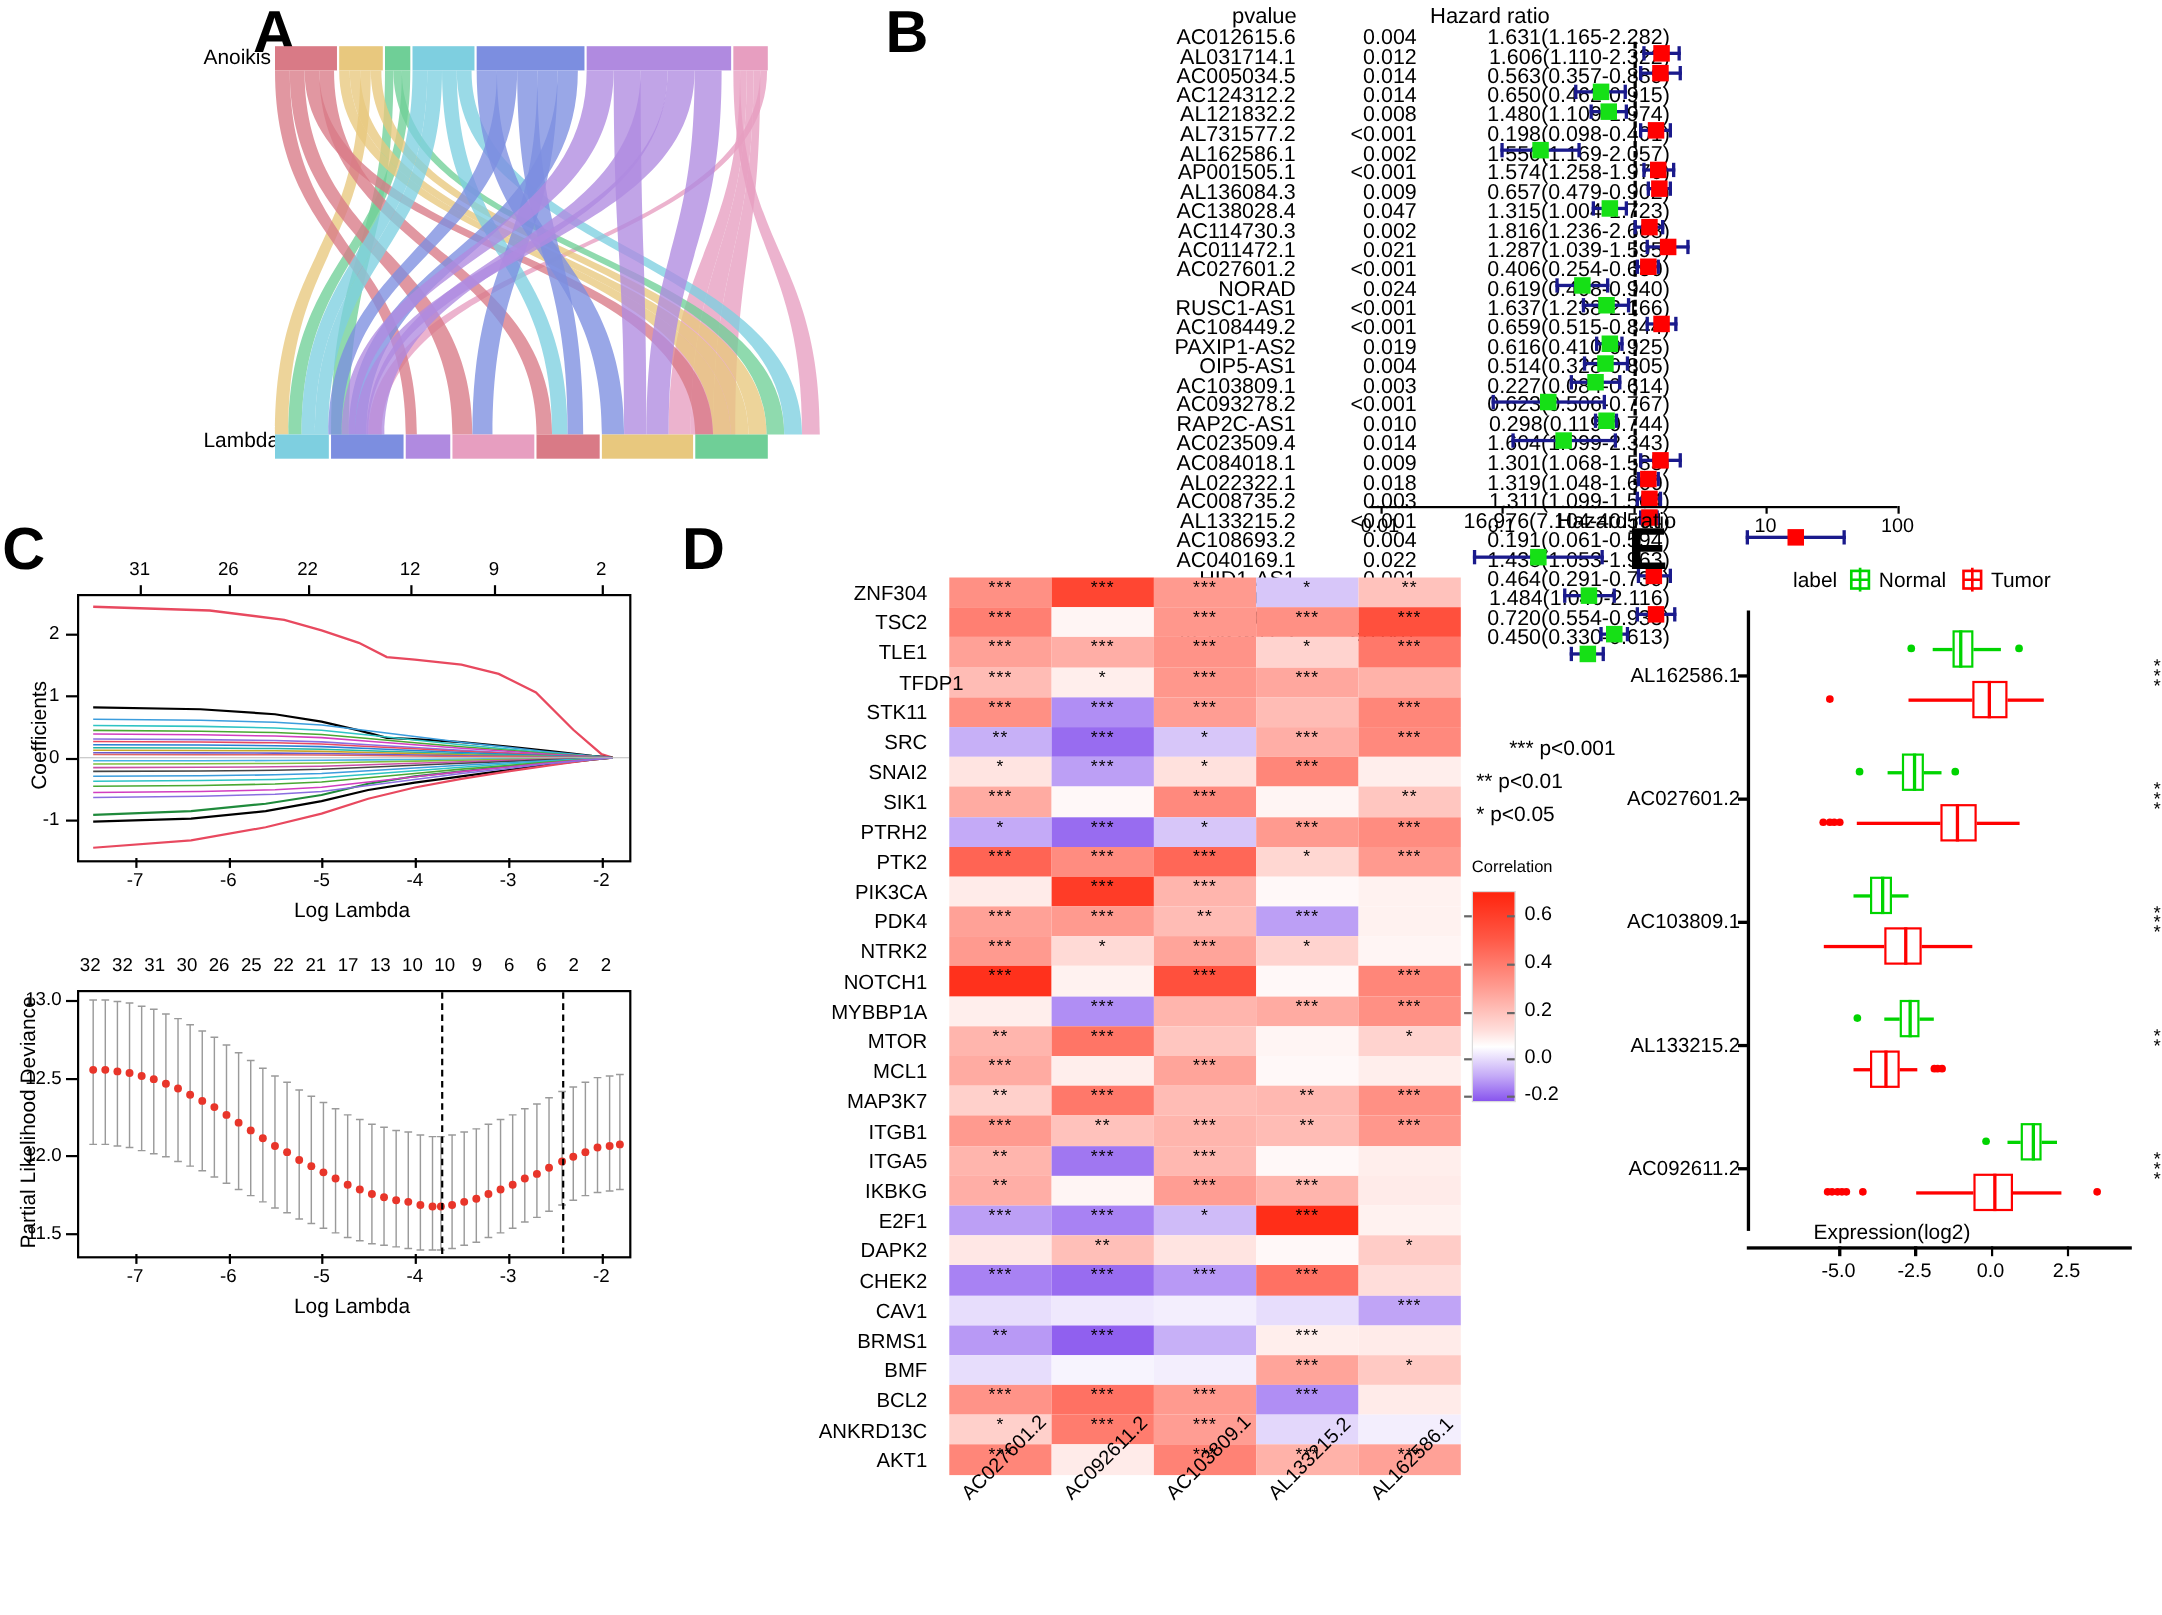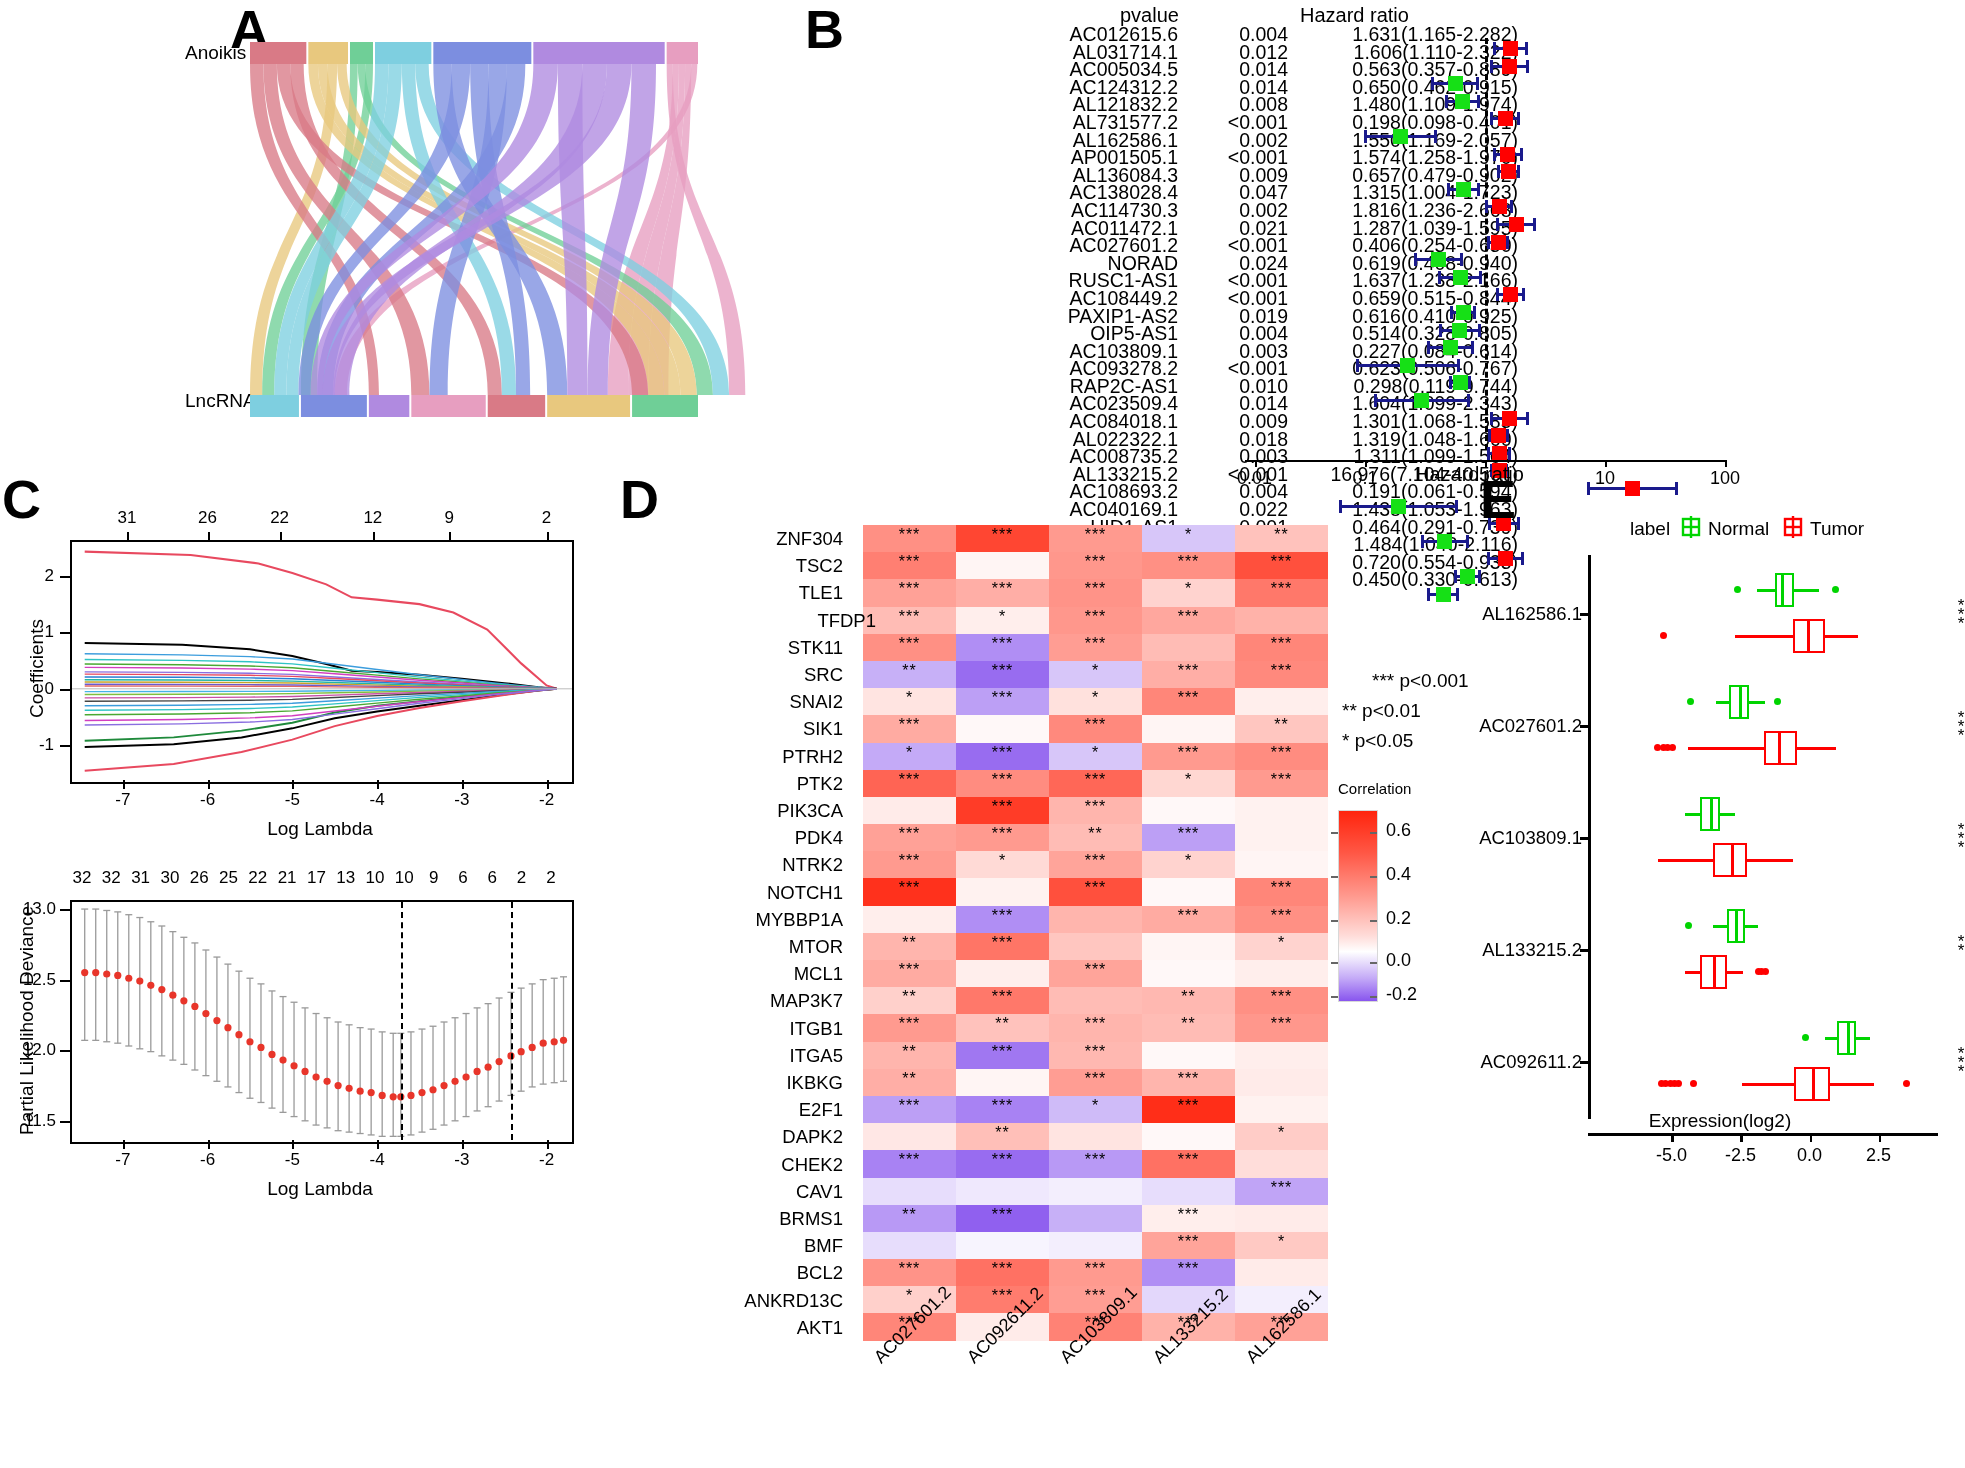--- a/index.html
+++ b/index.html
@@ -67,21 +67,21 @@
   .elab{position:absolute;font-size:18.5px;text-align:right;white-space:nowrap;}
   .esig{position:absolute;font-size:17px;line-height:9px;text-align:center;}
   .lgd{position:absolute;font-size:19px;}
 </style>
 </head>
 <body>
 
 <div class="panel" id="panelA">
   <div class="plabel" style="left:230px;top:2px;position:absolute;">A</div>
   <div class="sk-lab" style="left:185px;top:42px;">Anoikis</div>
-  <div class="sk-lab" style="left:185px;top:390px;">LncRNA</div>
+  <div class="sk-lab" style="left:185px;top:390px;">Lambda</div>
   <svg id="sankeySvg" width="800" height="470" style="position:absolute;left:0;top:0;">
       <path d="M 666.6666666666667 64 C 666.6666666666667 229.5, 729.1105121293801 229.5, 729.1105121293801 395
              L 745.2830188679246 395 C 745.2830188679246 229.5, 672.8000000000001 229.5, 672.8000000000001 64 Z" fill="#e79ec0" fill-opacity="0.78"></path>
       <path d="M 672.8000000000001 64 C 672.8000000000001 229.5, 607.8167115902966 229.5, 607.8167115902966 395
              L 628.0323450134772 395 C 628.0323450134772 229.5, 678.9333333333334 229.5, 678.9333333333334 64 Z" fill="#e79ec0" fill-opacity="0.78"></path>
       <path d="M 678.9333333333334 64 C 678.9333333333334 229.5, 628.0323450134772 229.5, 628.0323450134772 395
              L 648.2479784366578 395 C 648.2479784366578 229.5, 685.0666666666667 229.5, 685.0666666666667 64 Z" fill="#e79ec0" fill-opacity="0.78"></path>
       <path d="M 685.0666666666667 64 C 685.0666666666667 229.5, 648.2479784366578 229.5, 648.2479784366578 395
              L 668.4636118598385 395 C 668.4636118598385 229.5, 691.2 229.5, 691.2 64 Z" fill="#e79ec0" fill-opacity="0.78"></path>
       <path d="M 691.2 64 C 691.2 229.5, 334.90566037735834 229.5, 334.90566037735834 395

